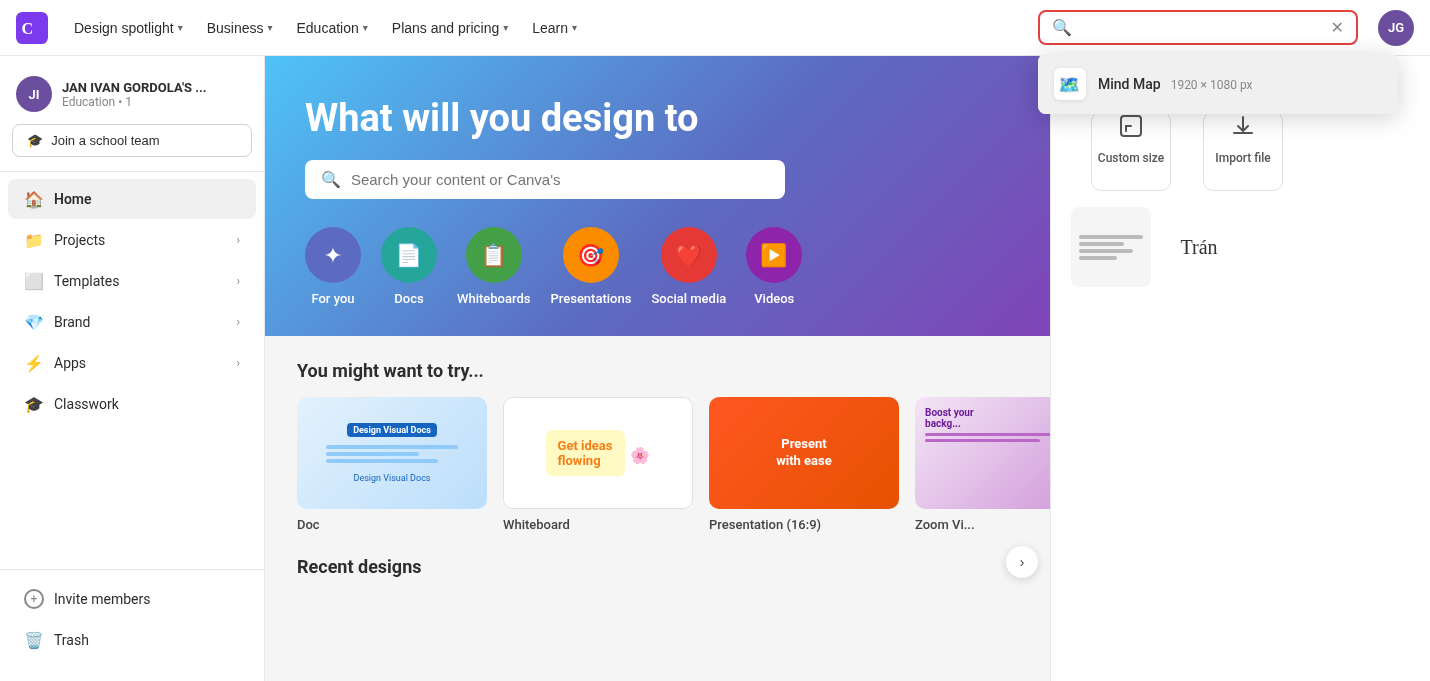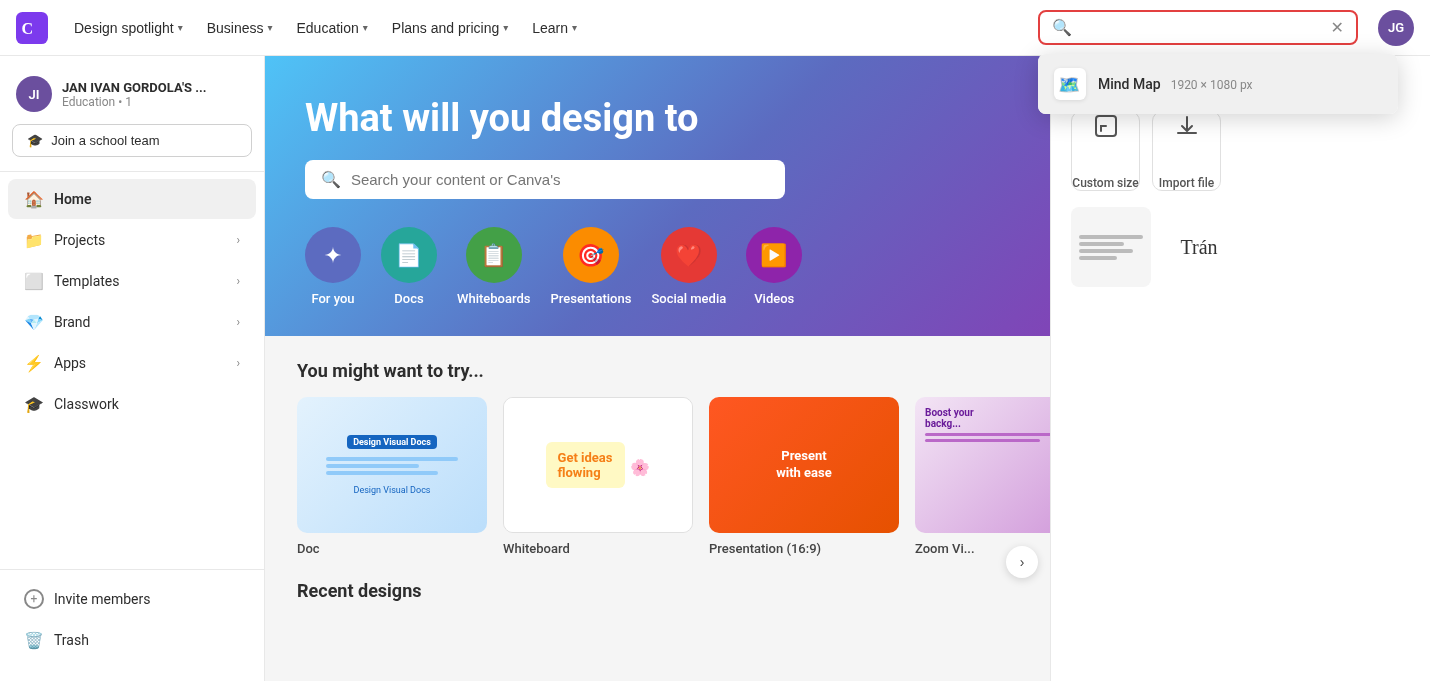--- a/index.html
+++ b/index.html
@@ -117,38 +117,38 @@
     }
 
     
     .content { padding: 24px 32px; }
     .section-title { font-size: 18px; font-weight: 700; color: #2d2d2d; margin-bottom: 16px; }
     .cards-row { display: flex; gap: 16px; margin-bottom: 24px; }
     .card {
       width: 190px; flex-shrink: 0; cursor: pointer;
     }
     .card-thumb {
-      width: 190px; height: 136px; border-radius: 10px; overflow: hidden;
+      width: 190px; height: 112px; border-radius: 10px; overflow: hidden;
       background: #e0e0e0; display: flex; align-items: center; justify-content: center;
       margin-bottom: 8px;
     }
     .card-label { font-size: 13px; color: #444; font-weight: 500; }
 
     
     .right-panel {
       position: absolute; right: 0; top: 0; bottom: 0; width: 380px;
       background: #fff; border-left: 1px solid #e8e8e8; z-index: 5;
       display: flex; flex-direction: column; padding: 20px;
     }
     .panel-title { font-size: 16px; font-weight: 700; color: #2d2d2d; margin-bottom: 16px; }
     .panel-actions { display: flex; gap: 12px; margin-bottom: 16px; }
     .panel-action {
-      width: 69px; height: 80px; border: 1.5px solid #e0e0e0; border-radius: 10px;
-      display: flex; flex-direction: column; align-items: center; justify-content: space-between;
-      gap: 6px; cursor: pointer; background: #fff;
+      width: 80px; height: 80px; border: 1.5px solid #e0e0e0; border-radius: 10px;
+      display: flex; flex-direction: column; align-items: center; justify-content: flex-start;
+      gap: 6px; cursor: pointer; background: #fff; margin-left: 20px;
     }
     .panel-action-icon { font-size: 22px; color: #555; }
     .panel-action-label { font-size: 12px; color: #555; font-weight: 500; }
     .panel-media-row { display: flex; gap: 8px; }
     .panel-media-item {
       width: 80px; height: 80px; border-radius: 8px; overflow: hidden;
       background: #f0f0f0; display: flex; align-items: center; justify-content: center;
     }
 
     

